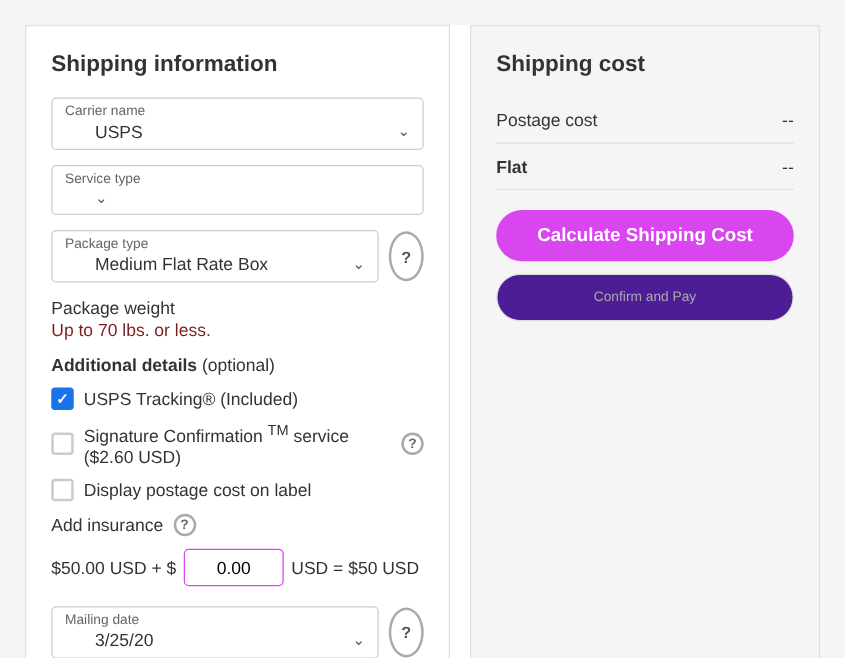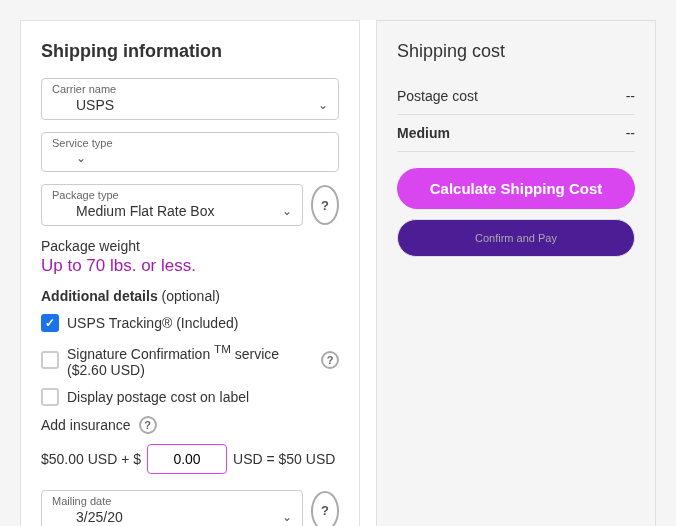--- a/index.html
+++ b/index.html
@@ -91,22 +91,22 @@
       align-self: center;
     }
     .package-weight-label {
       font-size: 14px;
       font-weight: normal;
       color: #333;
       margin-top: 4px;
       margin-bottom: 2px;
     }
     .package-weight-value {
-      font-size: 17px;
-      color: #a21caf;
+      font-size: 14px;
+      color: #7f1d1d;
       margin-bottom: 12px;
     }
     .additional-details {
       margin-bottom: 10px;
     }
     .additional-details-title {
       font-size: 14px;
       color: #333;
       margin-bottom: 10px;
     }
@@ -188,21 +188,21 @@
       text-align: center;
     }
     .mailing-date-row {
       display: flex;
       gap: 8px;
       align-items: stretch;
     }
     
     .cost-title {
       font-size: 18px;
-      font-weight: normal;
+      font-weight: bold;
       color: #333;
       margin-bottom: 16px;
     }
     .cost-row {
       display: flex;
       justify-content: space-between;
       align-items: center;
       padding: 10px 0;
       border-bottom: 1px solid #e0e0e0;
     }
@@ -329,20 +329,20 @@
   </div>
 
   <div class="right-panel">
     <div class="cost-title">Shipping cost</div>
 
     <div class="cost-row">
       <span class="cost-label">Postage cost</span>
       <span class="cost-value">--</span>
     </div>
     <div class="cost-row">
-      <span class="cost-label bold">Medium</span>
+      <span class="cost-label bold">Flat</span>
       <span class="cost-value">--</span>
     </div>
 
     <button class="calc-button">Calculate Shipping Cost</button>
     <button class="confirm-button" disabled="">Confirm and Pay</button>
   </div>
 </div>
 
 </body></html>

